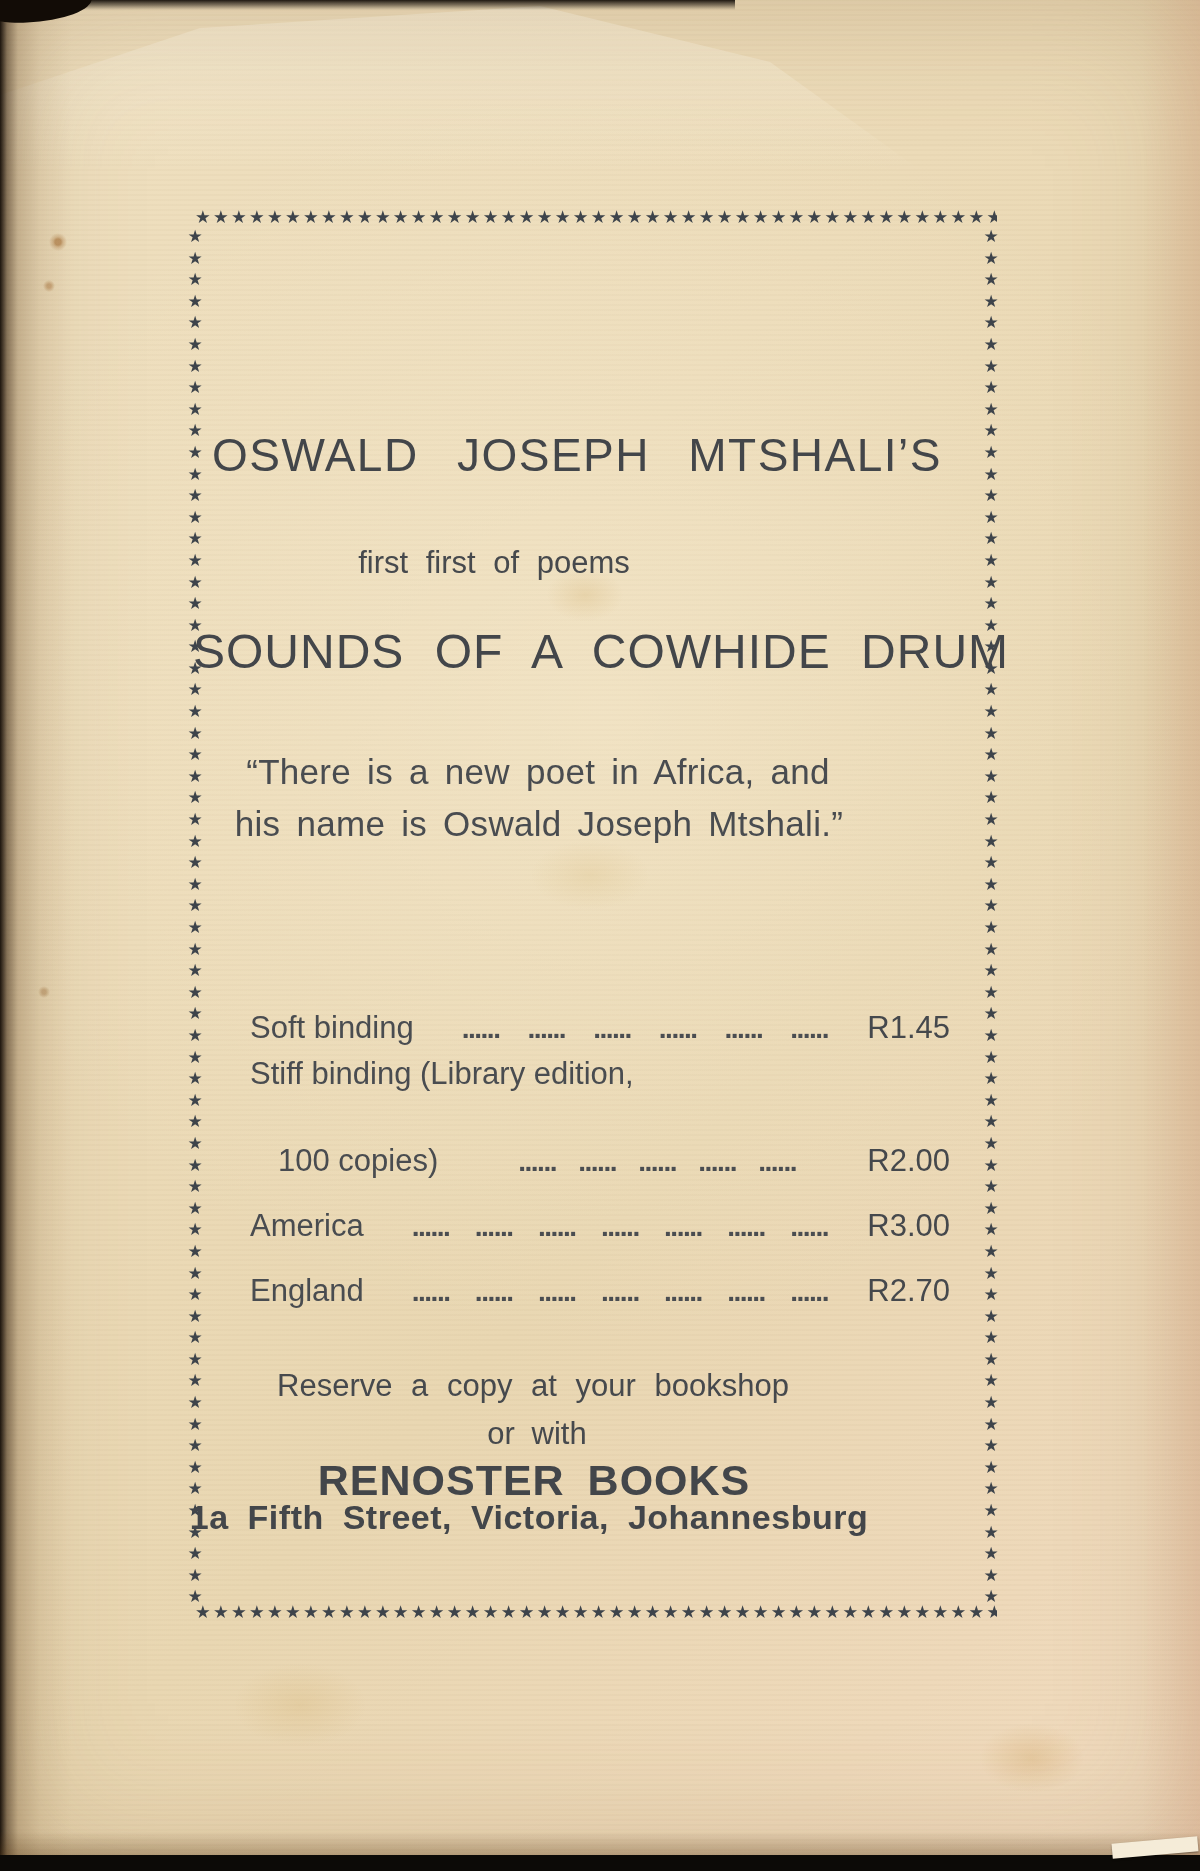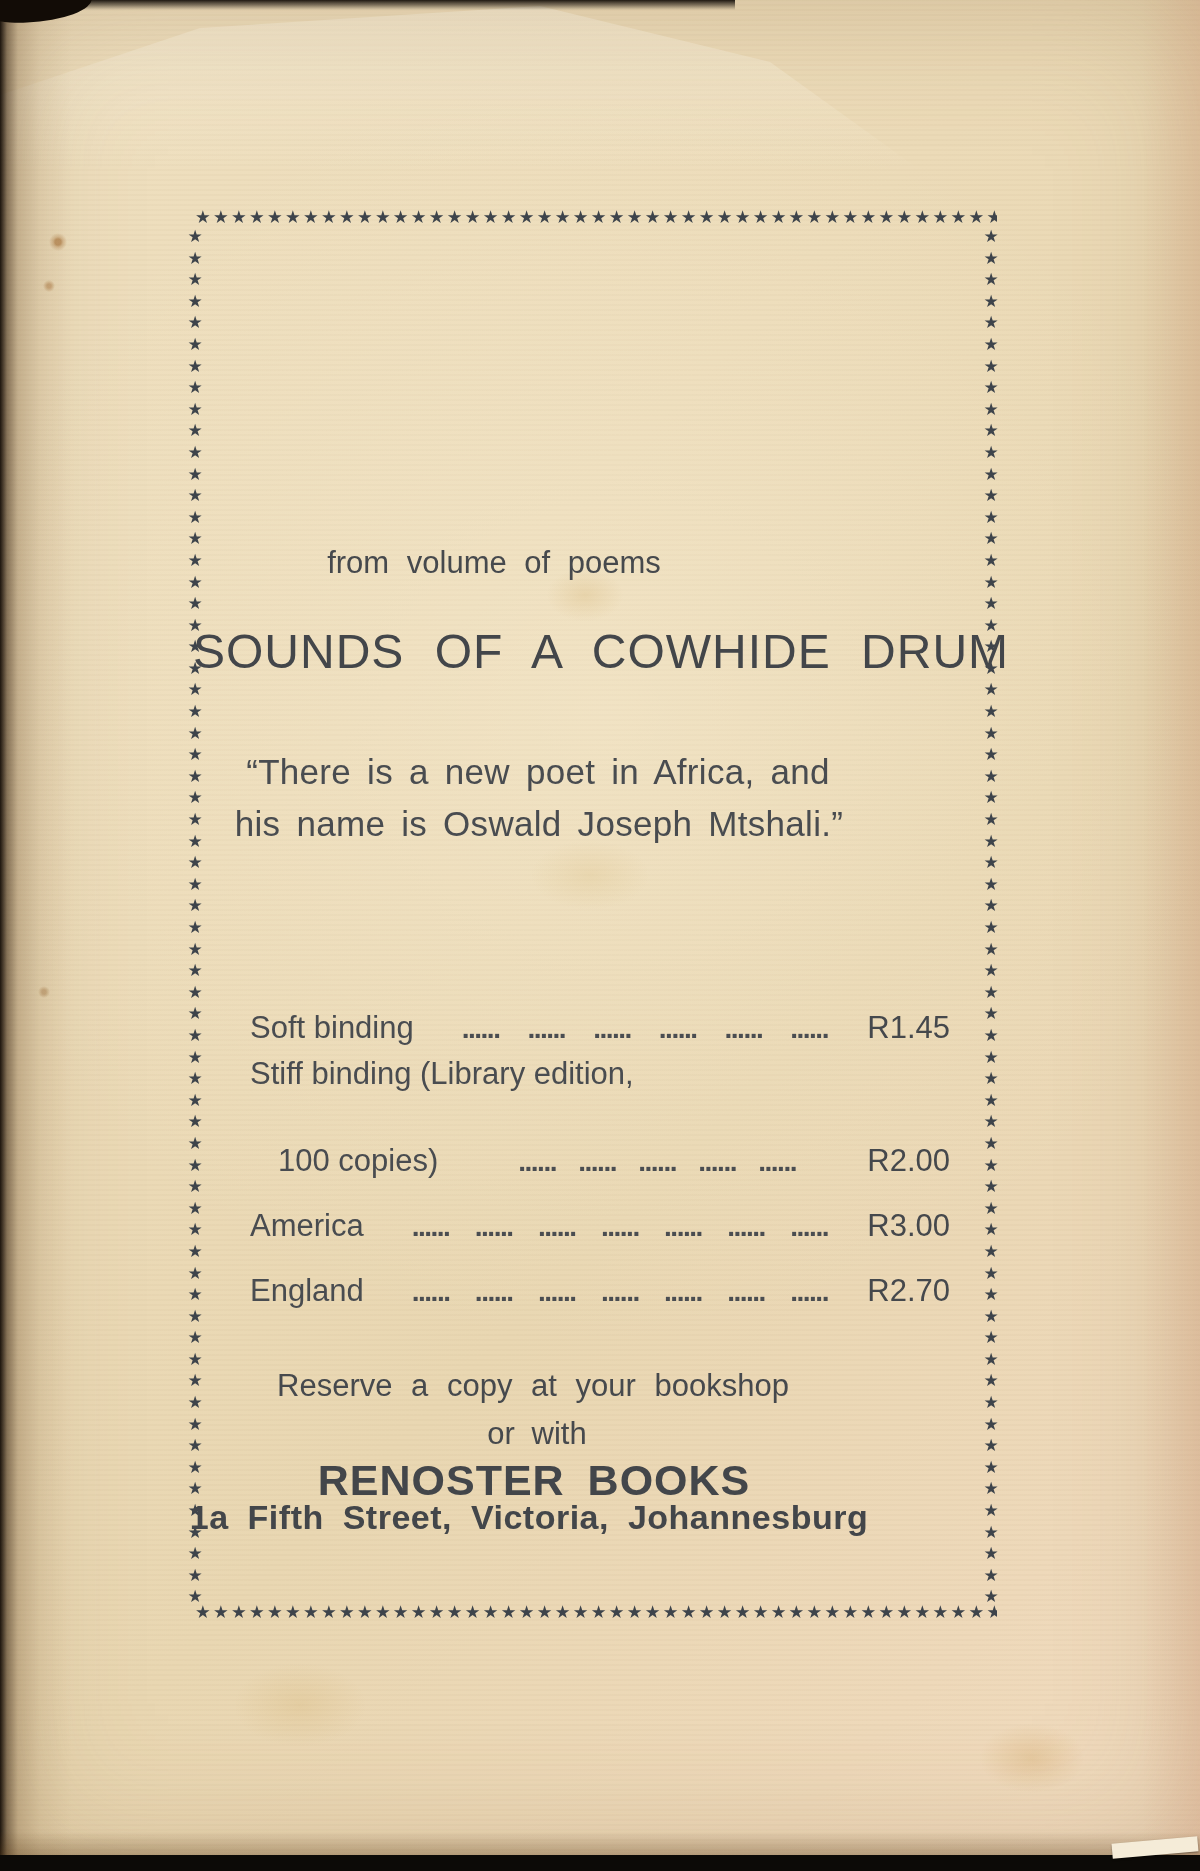--- a/index.html
+++ b/index.html
@@ -222,21 +222,22 @@
 ★
 ★
 ★
 ★
 ★
 ★
 ★
 ★
 ★</div>
 
-  <div class="line subtitle"><span>from volume of poems</span></div>
+  <div class="line author"><span>OSWALD JOSEPH MTSHALI’S</span></div>
+  <div class="line subtitle"><span>first first of poems</span></div>
   <div class="line booktitle"><span>SOUNDS OF A COWHIDE DRUM</span></div>
   <div class="line quote quote-1"><span>“There is a new poet in Africa, and</span></div>
   <div class="line quote quote-2"><span>his name is Oswald Joseph Mtshali.”</span></div>
 
   <div class="prices">
     <div class="prow prow-1">
       <span class="plabel">Soft binding</span>
       <span class="leader">
           <span class="dotgrp">......</span>
           <span class="dotgrp">......</span>

